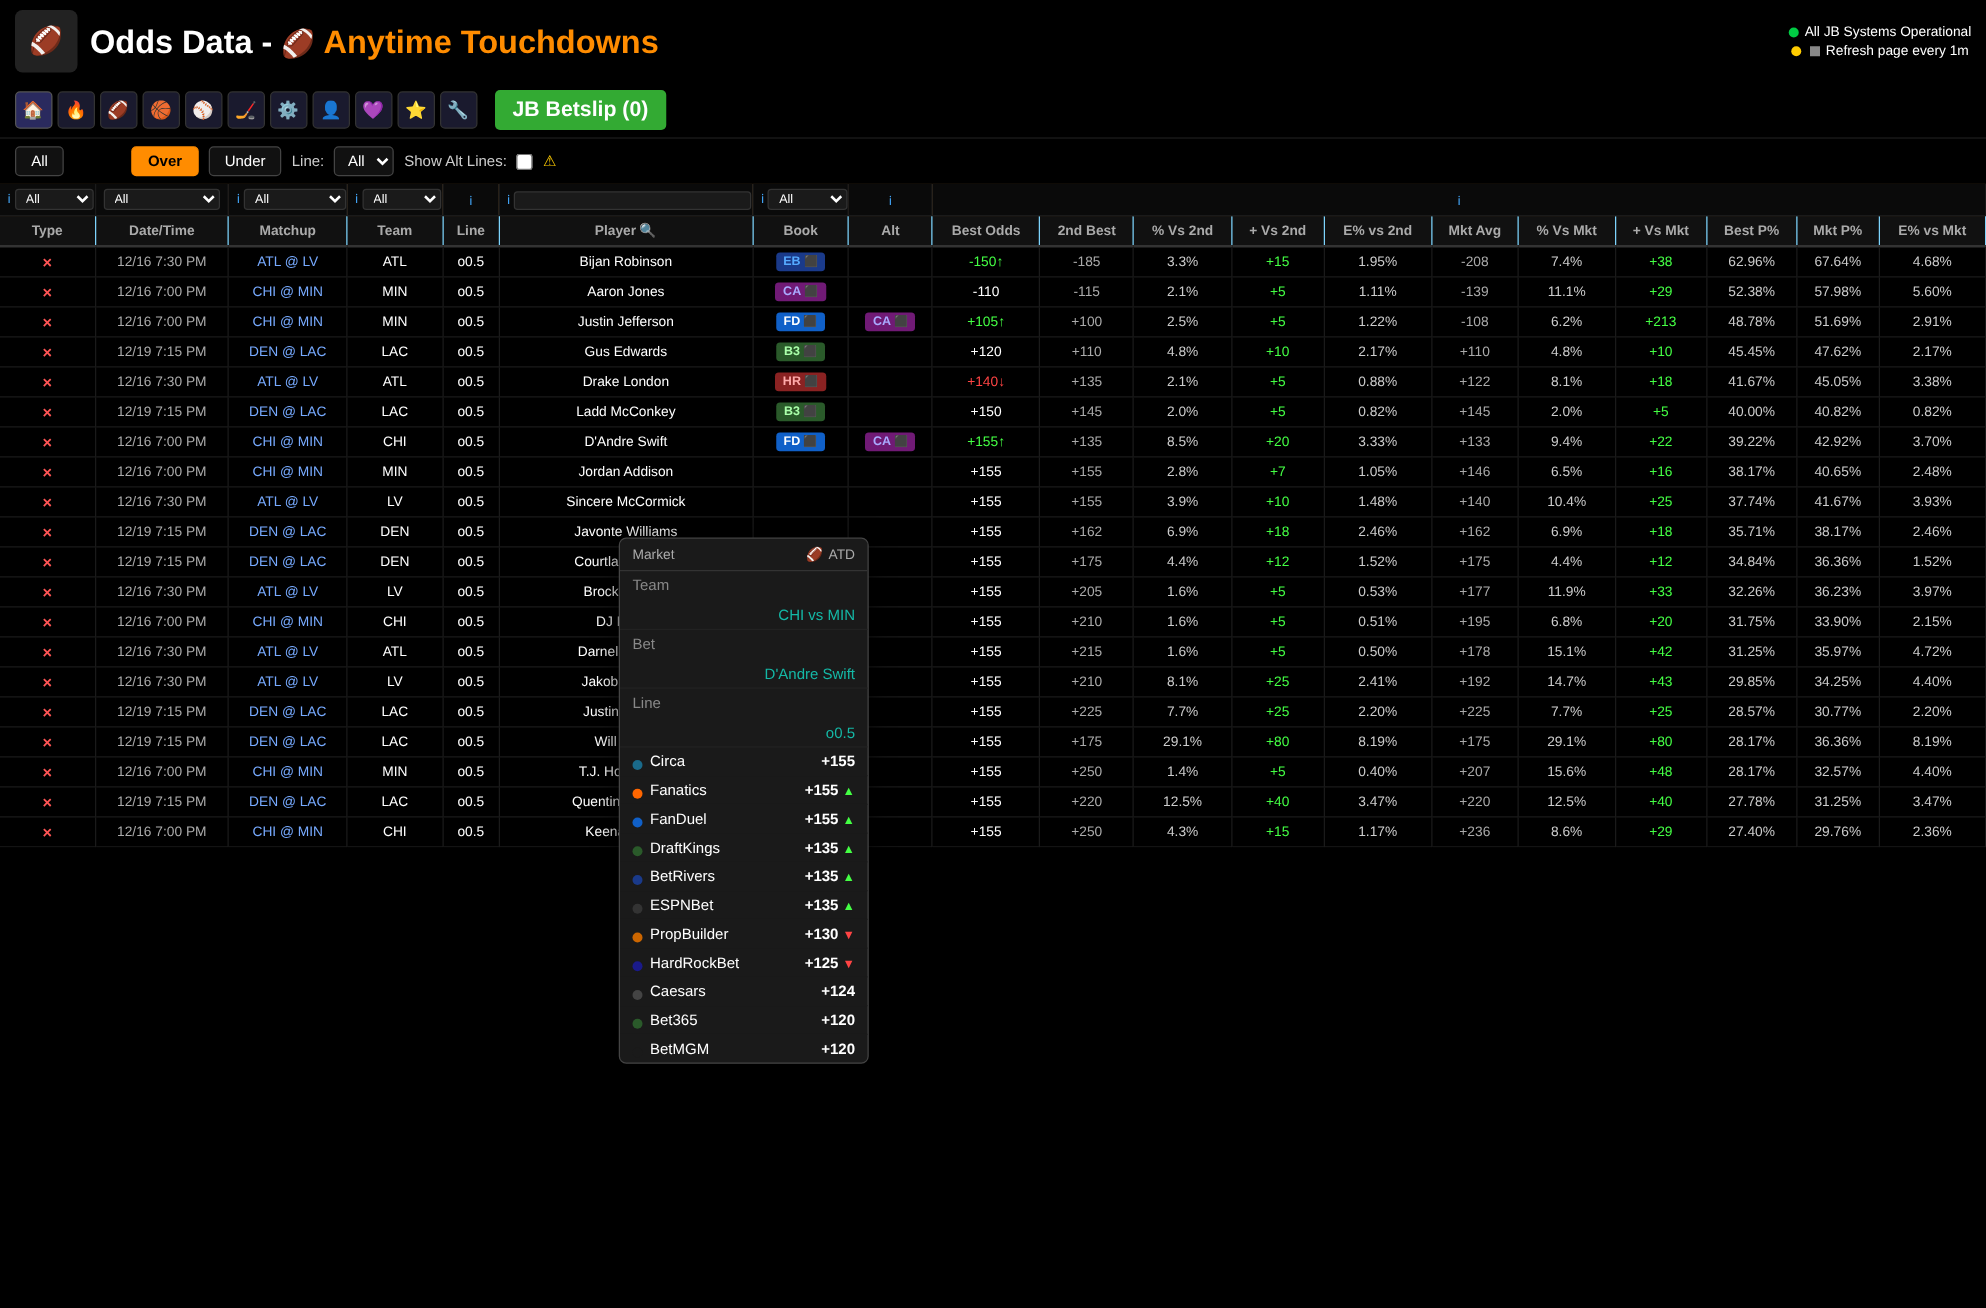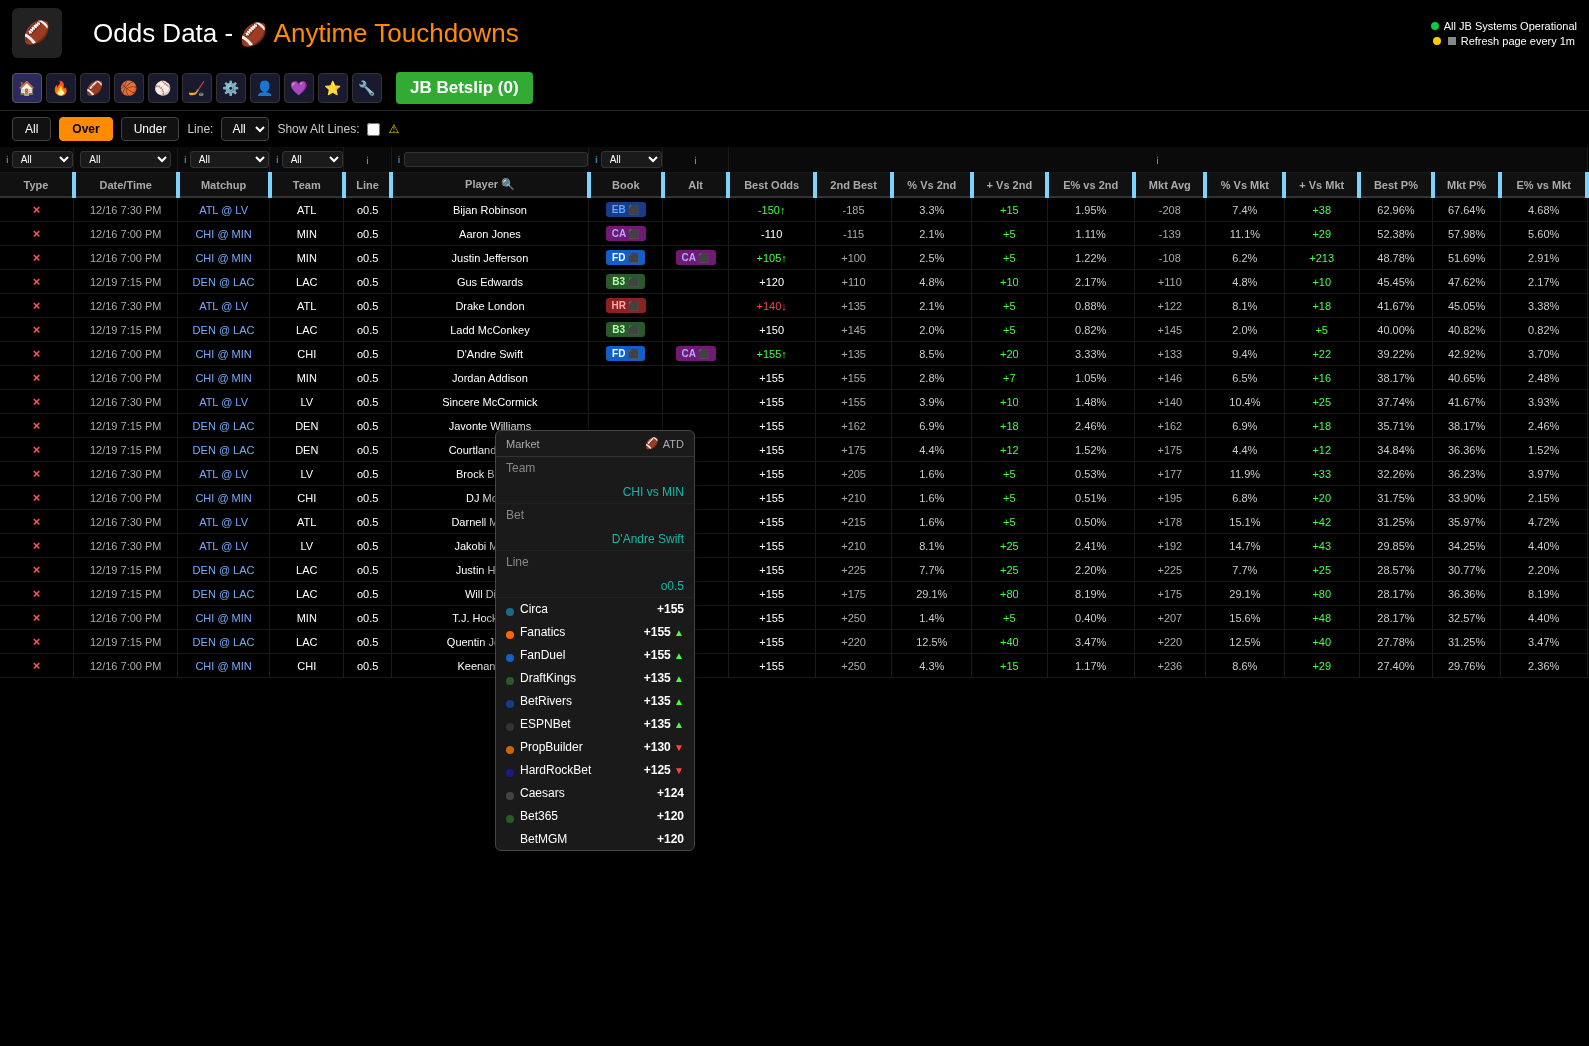--- a/index.html
+++ b/index.html
@@ -23,23 +23,22 @@
       height: 50px;
       background: #222;
       border-radius: 6px;
       display: flex;
       align-items: center;
       justify-content: center;
       font-size: 20px;
     }
     .title-text {
       font-size: 26px;
-      font-weight: normal;
+      font-weight: bold;
       color: #fff;
-      margin-left: 21px;
     }
     .title-orange { color: #ff8c00; }
     .status-area {
       margin-left: auto;
       display: flex;
       flex-direction: column;
       gap: 3px;
       font-size: 11px;
     }
     .status-row {
@@ -99,20 +98,21 @@
       background: #111;
       color: #fff;
       cursor: pointer;
       font-size: 12px;
     }
     .filter-btn.active {
       background: #ff8c00;
       border-color: #ff8c00;
       color: #000;
       font-weight: bold;
+      margin-left: 46px;
     }
     .filter-select {
       background: #111;
       color: #fff;
       border: 1px solid #444;
       border-radius: 4px;
       padding: 3px 6px;
       font-size: 12px;
     }
     .filter-label { color: #ccc; font-size: 12px; }
@@ -123,21 +123,21 @@
       width: 100%;
       border-collapse: collapse;
       min-width: 1400px;
     }
     .main-table th {
       background: #111;
       color: #aaa;
       padding: 5px 6px;
       text-align: center;
       border-bottom: 2px solid #333;
-      border-right: 4px solid #7dd3fc;
+      border-right: 1px solid #7dd3fc;
       font-size: 11px;
       white-space: nowrap;
     }
     .main-table td {
       padding: 4px 6px;
       border-bottom: 1px solid #1a1a1a;
       border-right: 1px solid #1a1a1a;
       text-align: center;
       white-space: nowrap;
       font-size: 11px;

